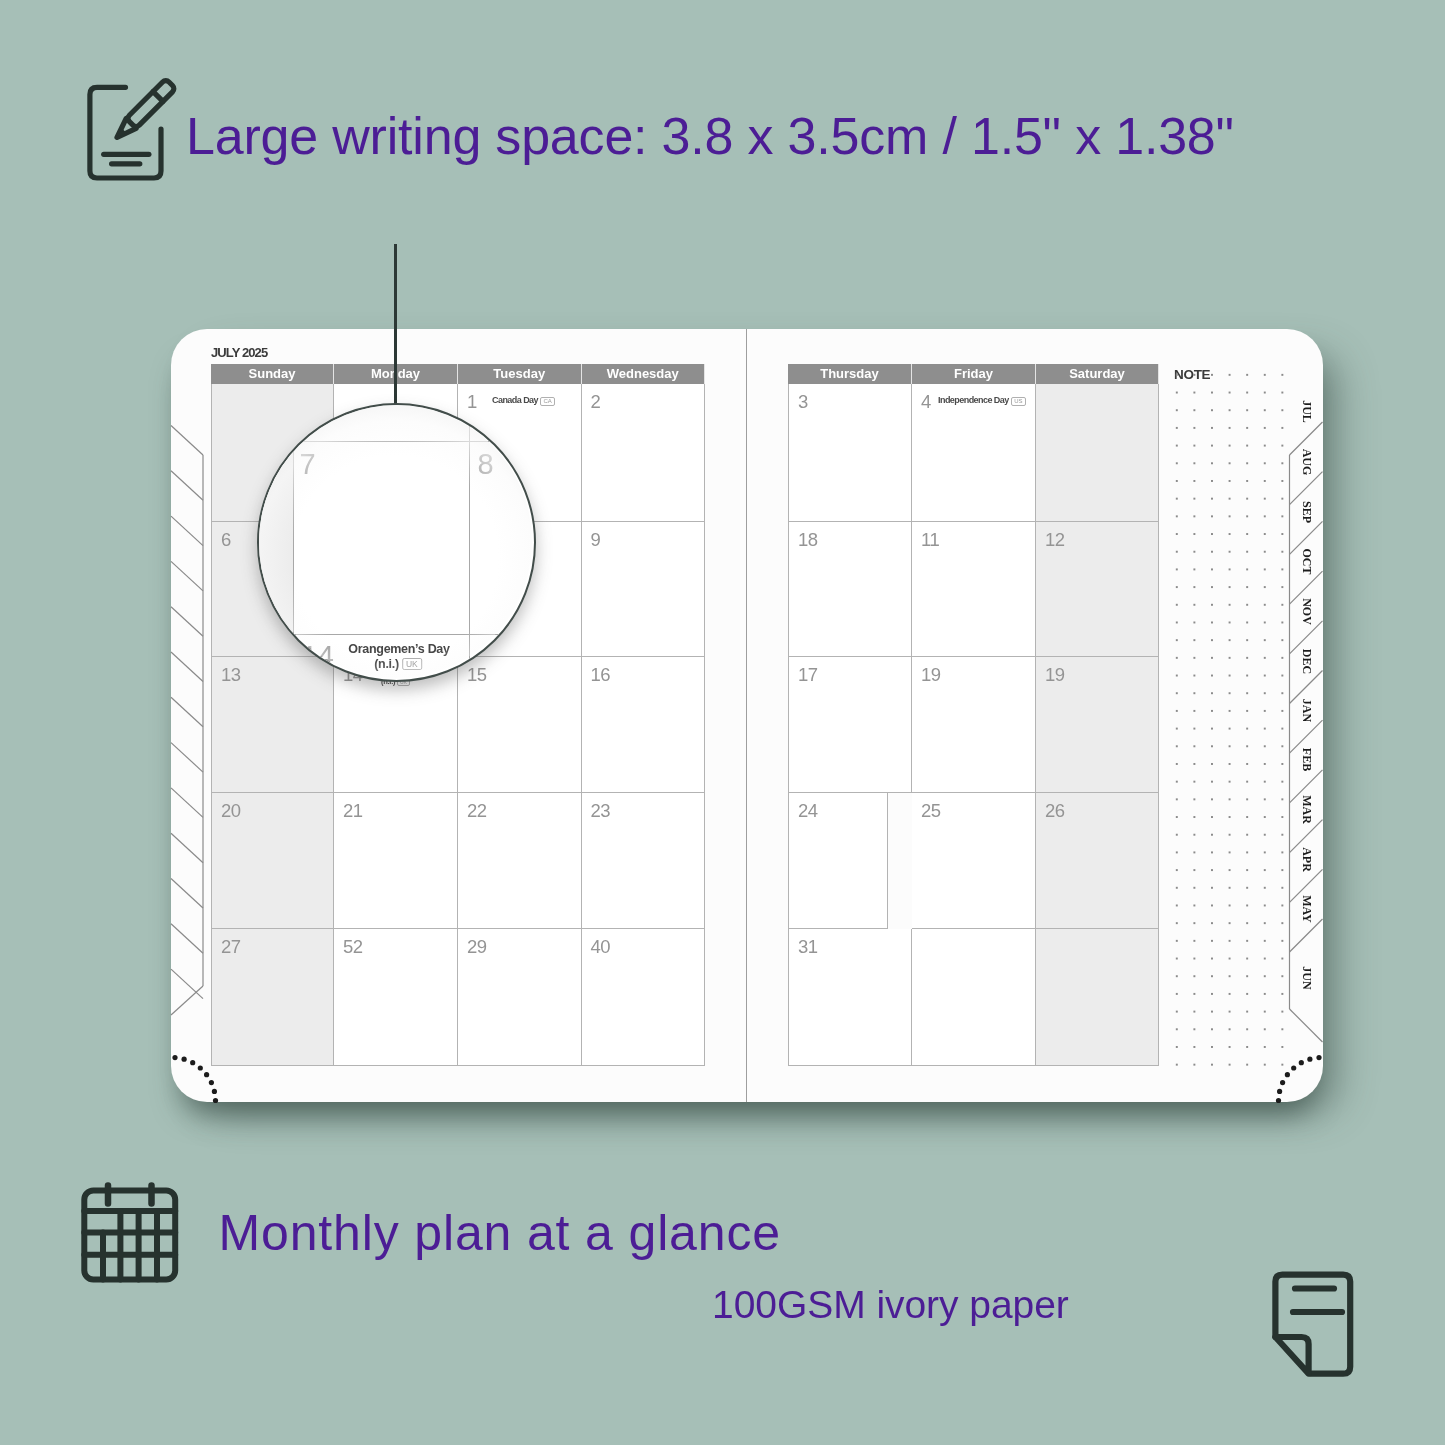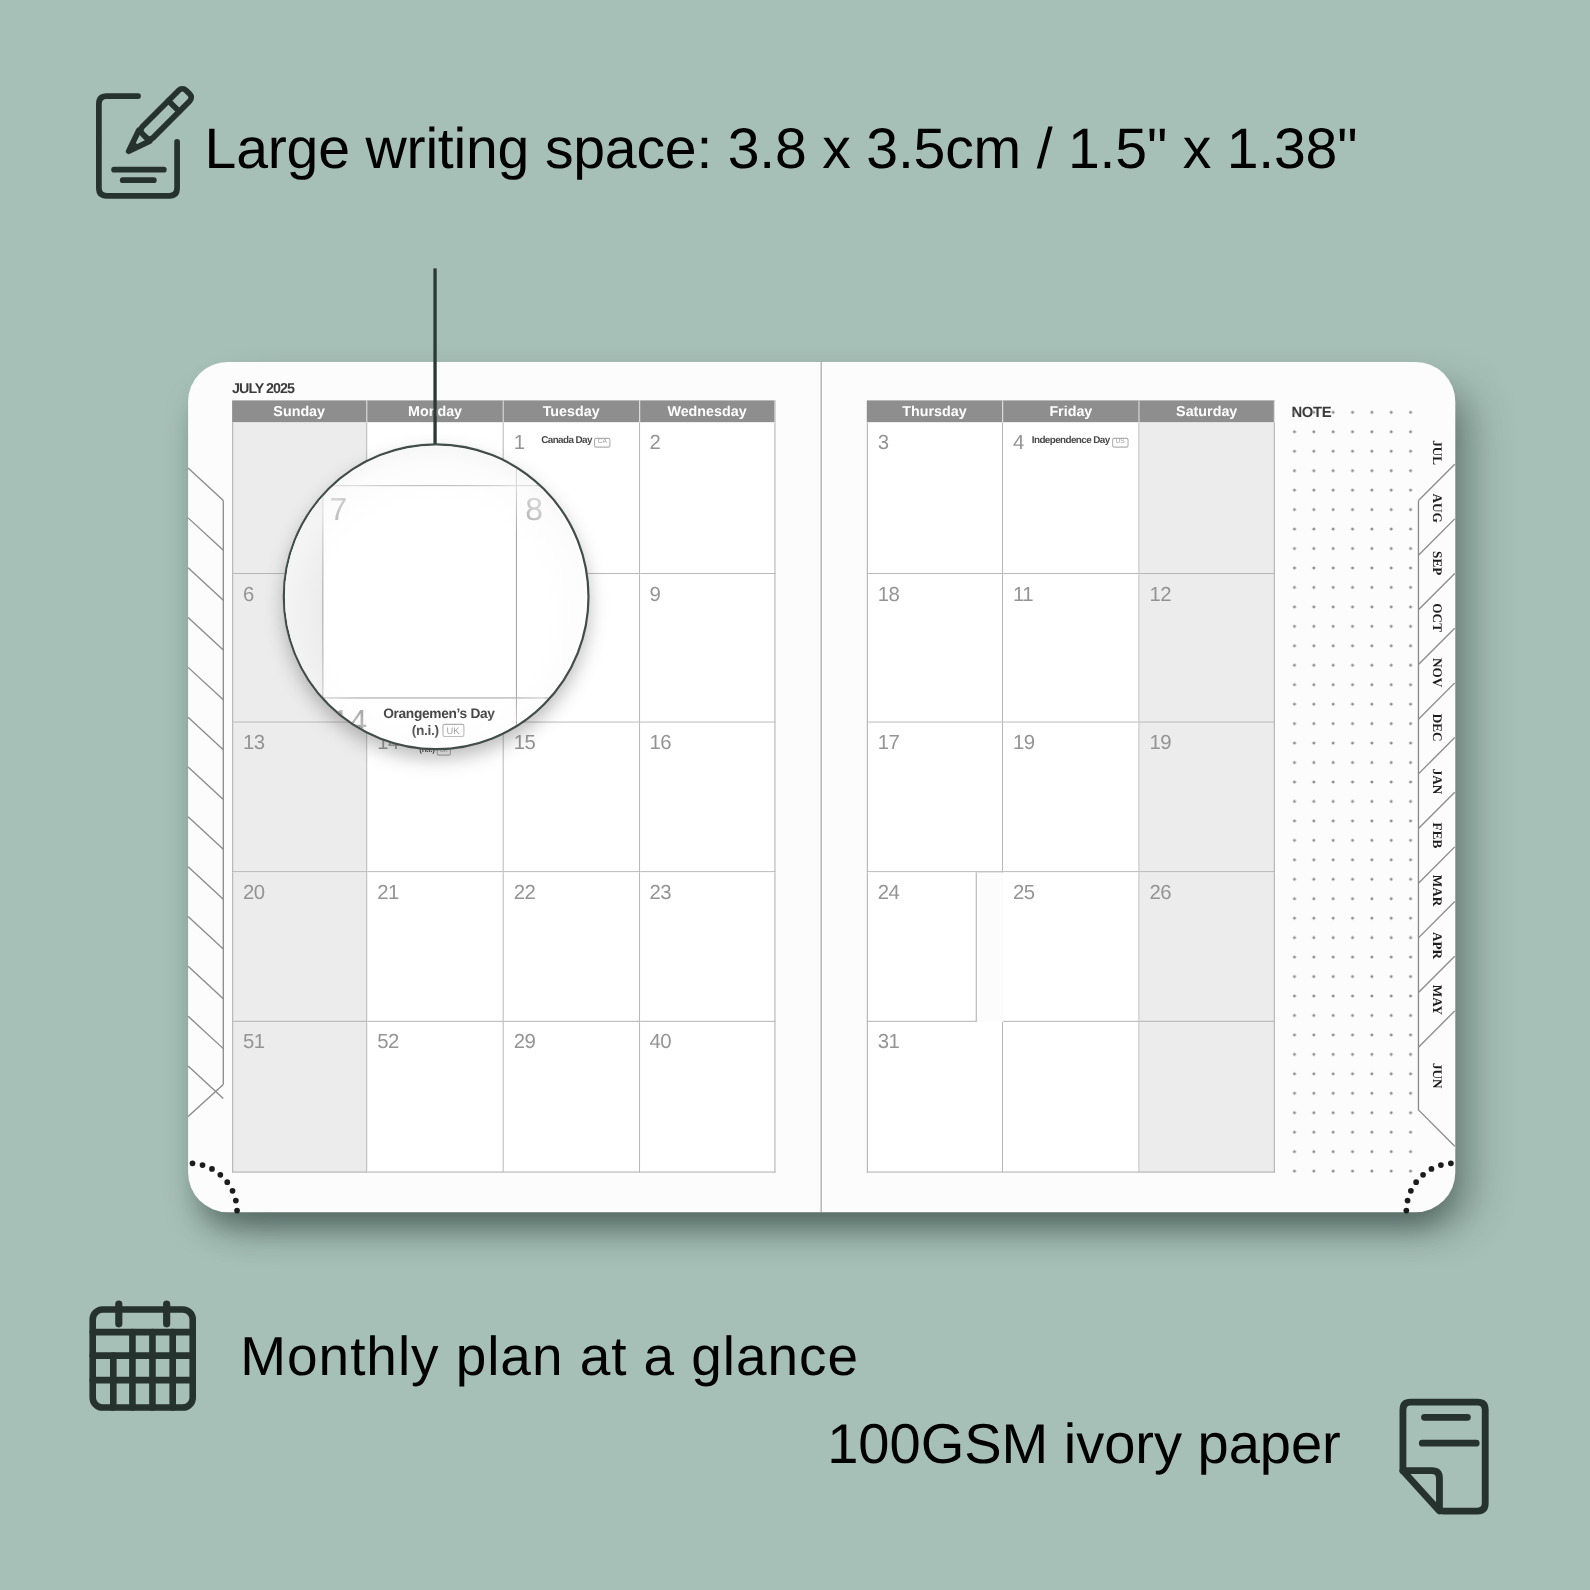--- a/index.html
+++ b/index.html
@@ -1,16 +1,16 @@
 <!DOCTYPE html>
 <html><head><meta charset="utf-8"><style>
 *{margin:0;padding:0;box-sizing:border-box}
 html,body{width:1445px;height:1445px;background:#a6bfb7;font-family:"Liberation Sans",sans-serif;position:relative;overflow:hidden}
 .abs{position:absolute}
-.h1{position:absolute;color:#000000;white-space:nowrap}
+.h1{position:absolute;color:#4c1d95;white-space:nowrap}
 .book{position:absolute;left:171px;top:329px;width:1152px;height:773px;background:#fcfcfc;border-radius:36px;
  box-shadow:0 22px 28px -10px rgba(50,70,63,.6),24px 18px 38px -8px rgba(50,70,63,.42)}
 .spine{position:absolute;left:745.5px;top:329px;width:1.5px;height:773px;background:#9e9e9e}
 .jt{position:absolute;left:211px;top:345px;font-size:13px;font-weight:bold;color:#3b3b3b;letter-spacing:-.9px}
 .hd{position:absolute;height:20px;background:#8e8e8e;color:#fff;font-size:13px;font-weight:bold;text-align:center;line-height:19.5px;border-right:1.5px solid #e4e4e4}
 .cel{position:absolute;background:#fff;border-right:1px solid #b3b3b3;border-bottom:1px solid #b3b3b3}
 .wk{background:#ececec}
 .cl{border-left:1px solid #b3b3b3}
 .num{position:absolute;left:9px;top:7px;font-size:18.5px;color:#949494;letter-spacing:-.5px}
 .hol{position:absolute;top:11.5px;font-size:9px;font-weight:bold;color:#4a4a4a;white-space:nowrap;letter-spacing:-.55px}
@@ -91,21 +91,21 @@
 <div class="cel" style="left:334px;top:793px;width:124px;height:135.5px">
     <div class="num">21</div>
   </div>
 <div class="cel" style="left:458px;top:793px;width:123.5px;height:135.5px">
     <div class="num">22</div>
   </div>
 <div class="cel" style="left:581.5px;top:793px;width:123.5px;height:135.5px">
     <div class="num">23</div>
   </div>
 <div class="cel wk cl" style="left:211px;top:928.5px;width:123px;height:137.5px">
-    <div class="num">51</div>
+    <div class="num">27</div>
   </div>
 <div class="cel" style="left:334px;top:928.5px;width:124px;height:137.5px">
     <div class="num">52</div>
   </div>
 <div class="cel" style="left:458px;top:928.5px;width:123.5px;height:137.5px">
     <div class="num">29</div>
   </div>
 <div class="cel" style="left:581.5px;top:928.5px;width:123.5px;height:137.5px">
     <div class="num">40</div>
   </div>
@@ -227,17 +227,17 @@
 <div class="vig"></div>
 </div>
 <svg class="abs ic" style="left:80px;top:1181px" width="100" height="104" viewBox="80 1181 100 104" stroke-width="6">
 <rect x="84.3" y="1190.5" width="90.9" height="89.1" rx="9"></rect>
 <path d="M84.3 1211 H175.2"></path>
 <path d="M84.3 1232.4 H175.2 M84.3 1254.7 H175.2"></path>
 <path d="M120.4 1211 V1279.6 M138.6 1211 V1279.6 M157 1211 V1279.6 M103 1232.4 V1279.6"></path>
 <path d="M108 1185.5 V1203.5 M151.5 1185.5 V1203.5" stroke-width="6.5"></path>
 </svg>
 <div class="h1" style="left:218.5px;top:1203.5px;font-size:50px;letter-spacing:.85px">Monthly plan at a glance</div>
-<div class="h1" style="left:752px;top:1282.5px;font-size:51px;letter-spacing:-.05px">100GSM ivory paper</div>
+<div class="h1" style="left:712px;top:1282.5px;font-size:39px;letter-spacing:-.05px">100GSM ivory paper</div>
 <svg class="abs ic" style="left:1270px;top:1262px" width="86" height="118" viewBox="1270 1262 86 118" stroke-width="6.2">
 <path d="M1275.4 1337 V1281.6 Q1275.4 1274.6 1282.4 1274.6 H1343.2 Q1350.2 1274.6 1350.2 1281.6 V1366.7 Q1350.2 1373.7 1343.2 1373.7 H1311.9"></path>
 <path d="M1275.4 1337 H1301.6 Q1308.6 1337 1308.6 1344 V1373.7 L1275.4 1337 Z"></path>
 <path d="M1295 1288.5 H1334 M1293 1312 H1342"></path>
 </svg>
 </body></html>

